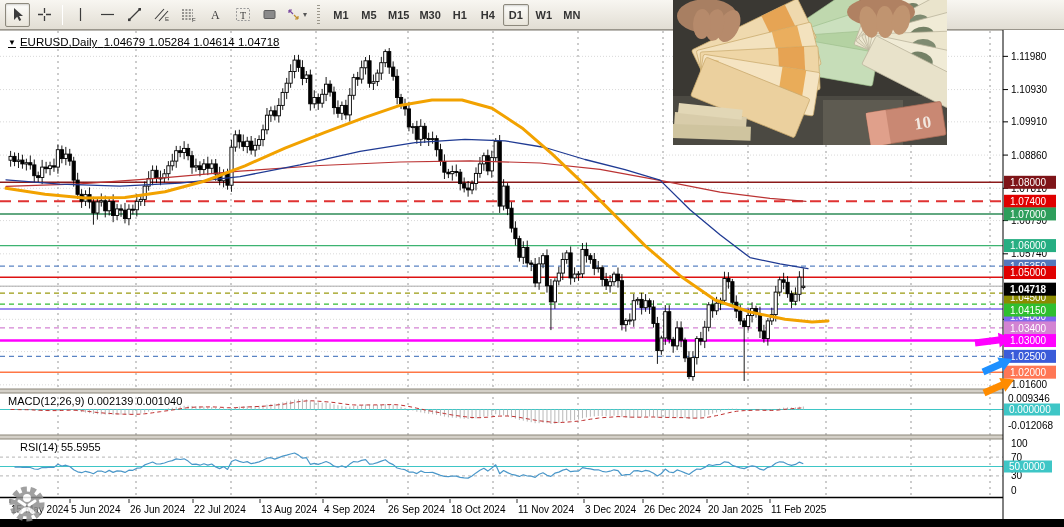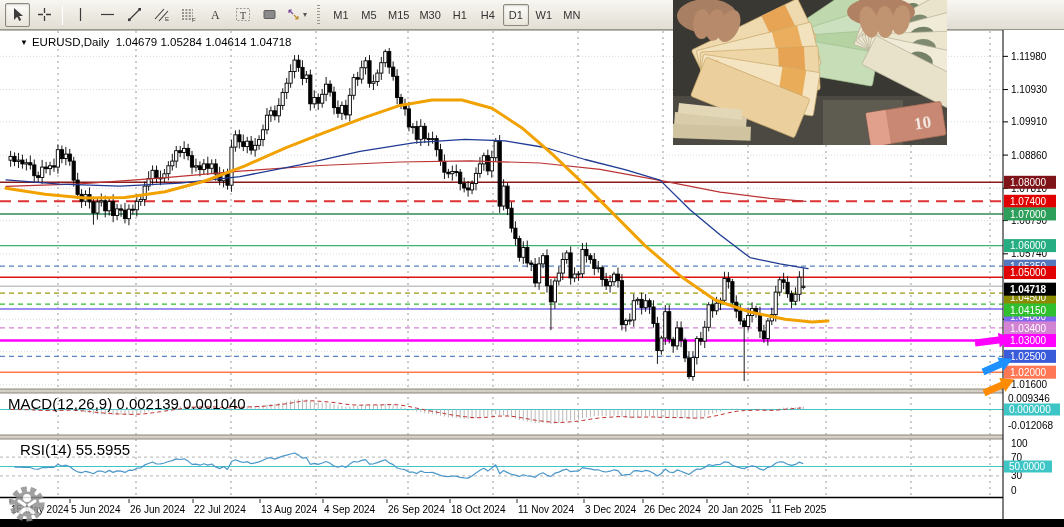--- a/index.html
+++ b/index.html
@@ -11,29 +11,29 @@
            background:linear-gradient(#f8f6f1,#e2ded4);border-bottom:1px solid #9a968c;
            display:flex;align-items:center;padding-left:4px;}
   .tbtn{width:25px;height:24px;margin:0 1px;border:1px solid transparent;border-radius:2px;
         display:flex;align-items:center;justify-content:center;color:#4a4a4a;font-size:12px;}
   .tbtn.active{border:1px solid #8d897d;background:linear-gradient(#fdfdfb,#e9e5da);
                box-shadow:inset 0 1px 2px rgba(0,0,0,.18);}
   .tsep{width:1px;height:20px;background:#b1ada1;border-right:1px solid #fff;margin:0 4px;}
   .tgrip{width:7px;height:20px;margin:0 5px;background:repeating-linear-gradient(#9b978b 0 1px,transparent 1px 3px);
          background-size:3px 100%;background-repeat:no-repeat;background-position:2px 0;}
   .tfbtn{min-width:26px;height:22px;padding:0 3px;margin:0 1px;border:1px solid transparent;border-radius:2px;
-         display:flex;align-items:center;justify-content:center;font-size:11px;color:#333;}
+         display:flex;align-items:center;justify-content:center;font-size:11px;color:#333;font-weight:bold;}
   .tfbtn.active{border:1px solid #8d897d;background:linear-gradient(#fdfdfb,#e9e5da);
                 box-shadow:inset 0 1px 2px rgba(0,0,0,.18);}
   .caret{font-size:8px;margin-left:2px;color:#555;}
   
   #chart{position:absolute;left:0;top:0;z-index:10;}
-  .hdr{position:absolute;left:20px;top:36px;z-index:15;font-size:11.5px;color:#000;}
+  .hdr{position:absolute;left:8px;top:36px;z-index:15;font-size:11.5px;color:#000;text-decoration:underline;}
   .hdr .tri{font-size:8px;vertical-align:1px;margin-right:4px;}
-  .indlab{position:absolute;z-index:15;font-size:15px;color:#000;}
+  .indlab{position:absolute;z-index:15;font-size:11px;color:#000;}
   
   .photo{position:absolute;left:673px;top:0;z-index:30;}
   
   .logo{position:absolute;left:6px;top:483px;z-index:40;display:flex;align-items:center;opacity:.84;}
   .logo .brand{font-size:28px;font-weight:bold;color:#8e8e8e;letter-spacing:-1px;line-height:26px;}
   .logo .tag{font-size:11px;color:#9b9b9b;margin-top:-3px;padding-left:3px;}
 </style>
 </head>
 <body>
 

